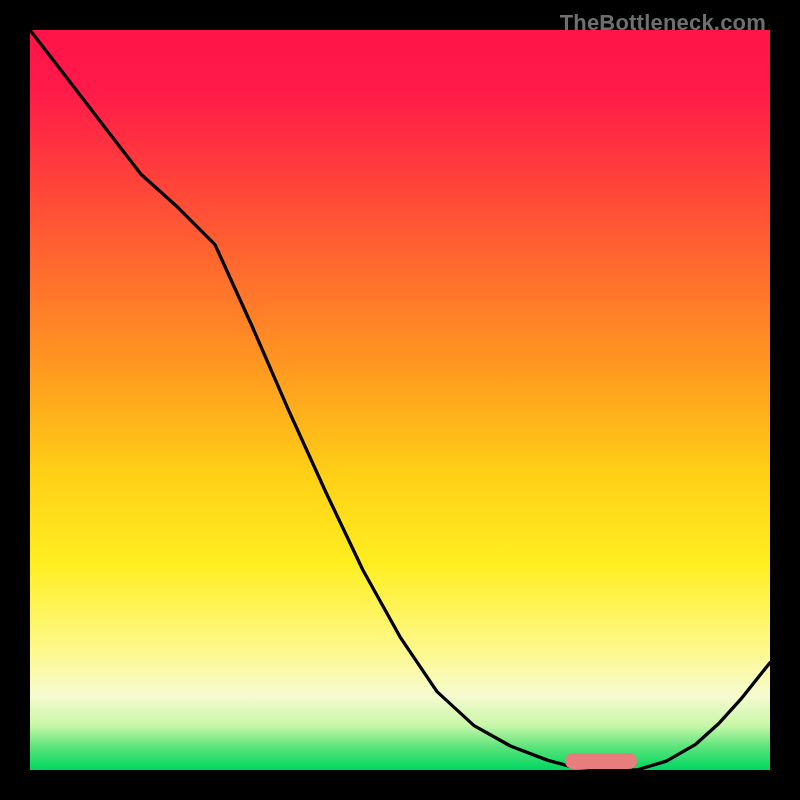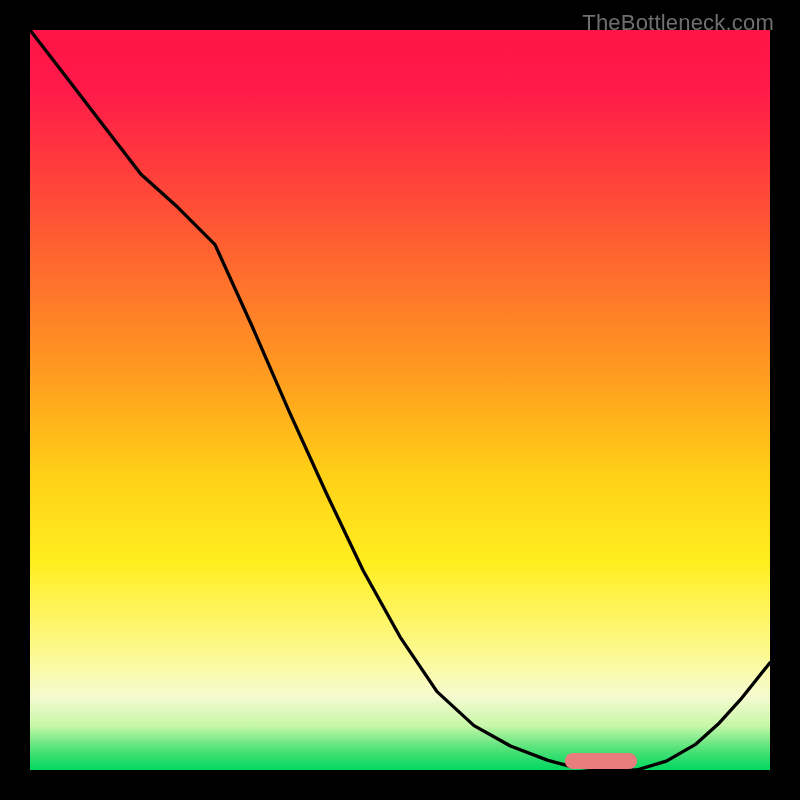--- a/index.html
+++ b/index.html
@@ -38,23 +38,23 @@
       #f6fbd0 90%,
       #c7f7a9 94%,
       #58e37a 97%,
       #00d760 100%
     );
     box-sizing: border-box;
   }
   .watermark {
     position: absolute;
     top: -2px;
-    right: 14px;
+    right: 22px;
     font-size: 22px;
-    font-weight: 400;
+    font-weight: 700;
     color: #6f6f6f;
     letter-spacing: 0.2px;
     margin-left: 14px;
   }
   svg.curve {
     position: absolute;
     left: 0;
     top: 0;
     width: 740px;
     height: 740px;

